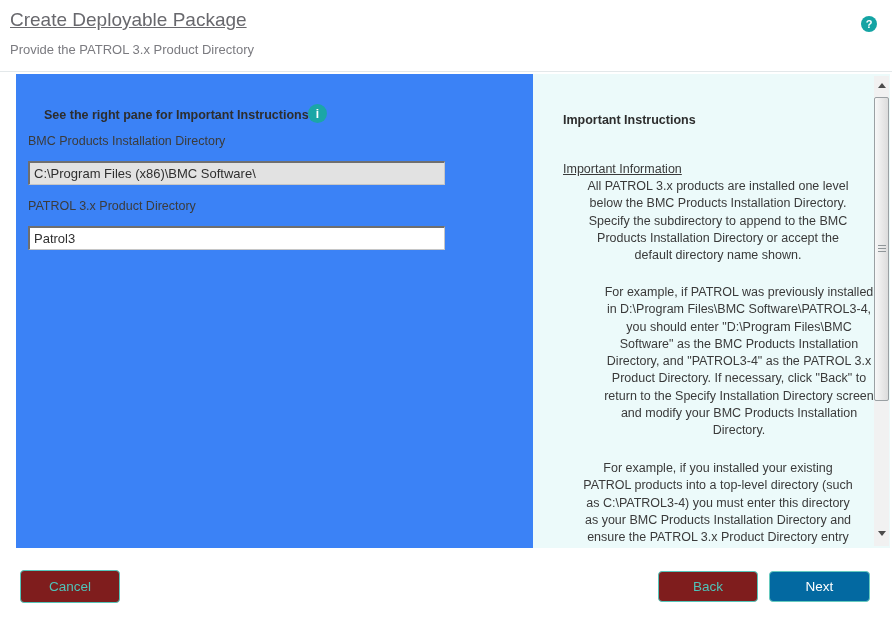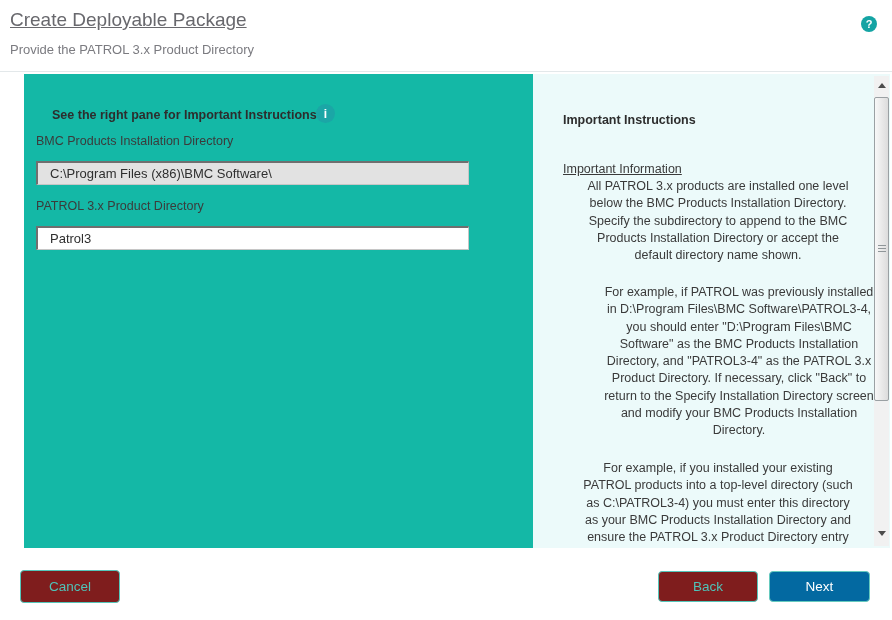--- a/index.html
+++ b/index.html
@@ -8,32 +8,32 @@
 
   
   .hdr-title{position:absolute;left:10px;top:9px;font-size:19px;color:#68686d;text-decoration:underline;}
   .hdr-sub{position:absolute;left:10px;top:42px;font-size:13px;color:#7b7b80;}
   .help-btn{position:absolute;left:861px;top:16px;width:16px;height:16px;border-radius:50%;
             background:#14a4a4;color:#fff;font-size:11px;font-weight:bold;
             display:flex;align-items:center;justify-content:center;cursor:pointer;border:none;}
   .hdr-divider{position:absolute;left:0;top:71px;width:892px;height:1px;background:#e3e8ea;}
 
   
-  .left-pane{position:absolute;left:24px;top:74px;width:520px;height:474px;background:#14b8a6;}
+  .left-pane{position:absolute;left:16px;top:74px;width:520px;height:474px;background:#3b82f6;}
   .right-pane{position:absolute;left:533px;top:74px;width:357px;height:474px;background:#ecfafa;overflow:hidden;text-align:center;}
 
   
   .note{position:absolute;left:28px;top:34px;font-size:12.5px;font-weight:bold;color:#2d2d2d;white-space:nowrap;}
   .info-ic{position:absolute;left:292px;top:30px;width:19px;height:19px;border-radius:50%;
            background:#1ba6a6;color:#fff;font-size:12px;font-weight:bold;
            display:flex;align-items:center;justify-content:center;}
   .fld-label{position:absolute;font-size:12.5px;color:#3b3b3b;white-space:nowrap;}
   .lbl1{left:12px;top:60px;} .lbl2{left:12px;top:125px;}
   .fld-input{position:absolute;left:12px;width:406px;height:19px;font-family:"Liberation Sans",sans-serif;
-             font-size:13px;color:#2f2f2f;padding:1px 12px;
+             font-size:13px;color:#2f2f2f;padding:1px 4px;
              border-style:solid;border-color:#6f6f6f #c6c6c6 #c6c6c6 #6f6f6f;border-width:2px 1px 1px 2px;
              outline:none;}
   .inp1{top:87px;background:#e2e2e2;}
   .inp2{top:152px;background:#ffffff;}
 
   
   .rp-title{position:absolute;left:30px;top:39px;font-size:12.5px;font-weight:bold;color:#2d2d2d;white-space:nowrap;}
   .rp-info-hd{position:absolute;left:30px;top:87px;font-size:12.5px;color:#3a3a3a;
               text-decoration:underline;white-space:nowrap;height:17.3px;line-height:17.3px;}
   .rp-para{position:absolute;left:30px;width:310px;font-size:12.5px;color:#3a3a3a;}

